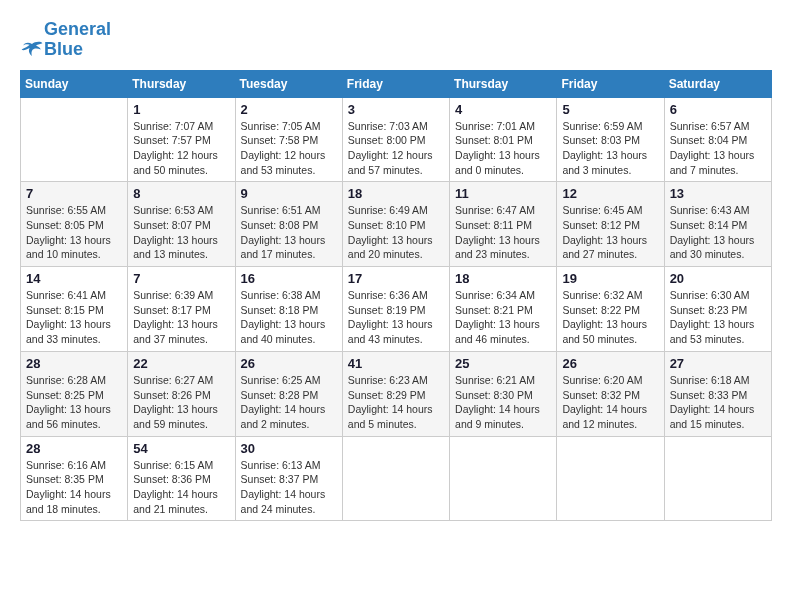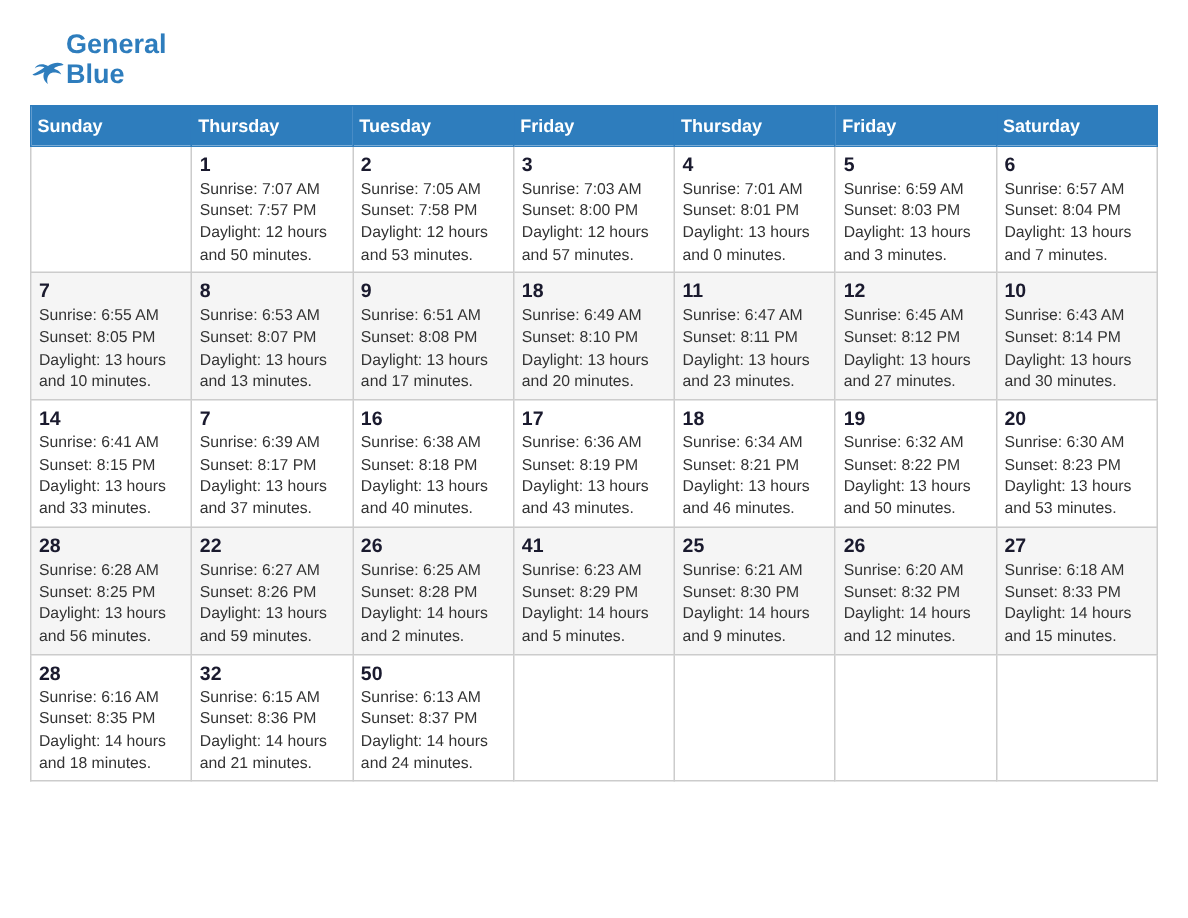--- a/index.html
+++ b/index.html
@@ -166,21 +166,21 @@
         </td>
         <td>
           <span class="day-number">11</span>
           <div class="day-info">Sunrise: 6:47 AM<br>Sunset: 8:11 PM<br>Daylight: 13 hours and 23 minutes.</div>
         </td>
         <td>
           <span class="day-number">12</span>
           <div class="day-info">Sunrise: 6:45 AM<br>Sunset: 8:12 PM<br>Daylight: 13 hours and 27 minutes.</div>
         </td>
         <td>
-          <span class="day-number">10</span>
+          <span class="day-number">13</span>
           <div class="day-info">Sunrise: 6:43 AM<br>Sunset: 8:14 PM<br>Daylight: 13 hours and 30 minutes.</div>
         </td>
       </tr>
       <tr>
         <td>
           <span class="day-number">14</span>
           <div class="day-info">Sunrise: 6:41 AM<br>Sunset: 8:15 PM<br>Daylight: 13 hours and 33 minutes.</div>
         </td>
         <td>
           <span class="day-number">7</span>
@@ -236,25 +236,25 @@
           <span class="day-number">27</span>
           <div class="day-info">Sunrise: 6:18 AM<br>Sunset: 8:33 PM<br>Daylight: 14 hours and 15 minutes.</div>
         </td>
       </tr>
       <tr>
         <td>
           <span class="day-number">28</span>
           <div class="day-info">Sunrise: 6:16 AM<br>Sunset: 8:35 PM<br>Daylight: 14 hours and 18 minutes.</div>
         </td>
         <td>
-          <span class="day-number">32</span>
+          <span class="day-number">54</span>
           <div class="day-info">Sunrise: 6:15 AM<br>Sunset: 8:36 PM<br>Daylight: 14 hours and 21 minutes.</div>
         </td>
         <td>
-          <span class="day-number">50</span>
+          <span class="day-number">30</span>
           <div class="day-info">Sunrise: 6:13 AM<br>Sunset: 8:37 PM<br>Daylight: 14 hours and 24 minutes.</div>
         </td>
         <td class="empty-cell"></td>
         <td class="empty-cell"></td>
         <td class="empty-cell"></td>
         <td class="empty-cell"></td>
       </tr>
     </tbody>
 </table>
 

